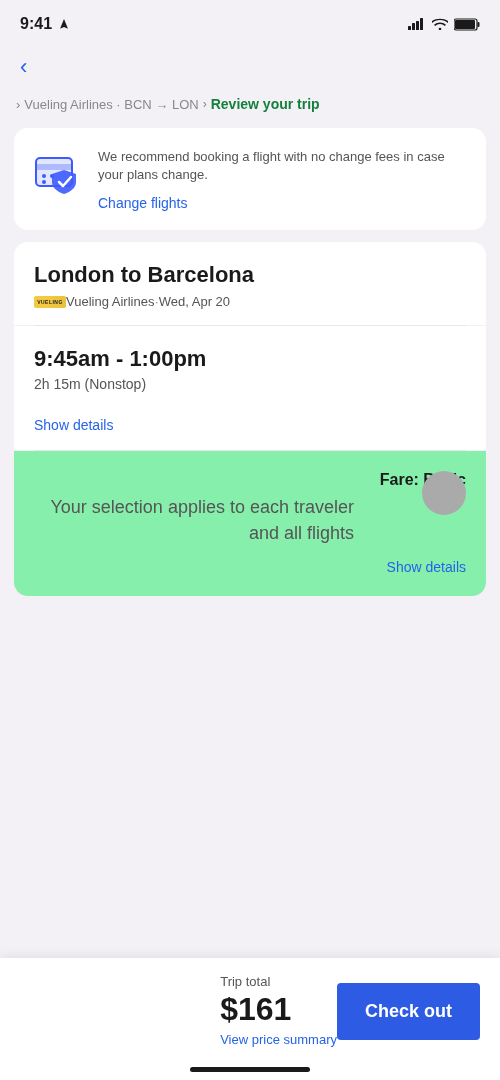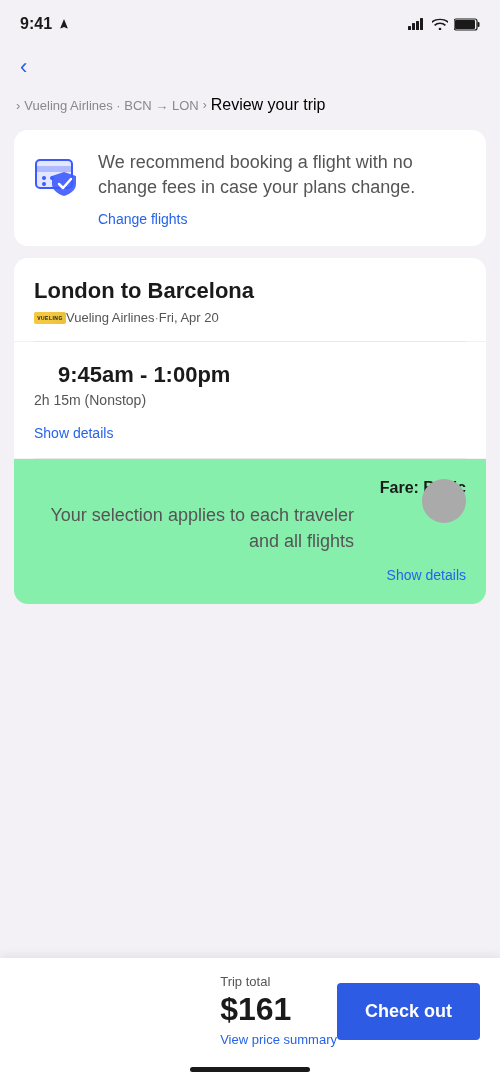--- a/index.html
+++ b/index.html
@@ -57,23 +57,23 @@
       flex-wrap: wrap;
       gap: 4px;
       font-size: 13px;
       color: #888;
     }
     .breadcrumb-chevron {
       color: #888;
       font-size: 12px;
     }
     .breadcrumb-active {
-      font-weight: 400;
-      color: #000000;
-      font-size: 16px;
+      font-weight: 700;
+      color: #15803d;
+      font-size: 14px;
     }
     .change-flight-link {
       color: #2563EB;
       font-size: 14px;
       cursor: pointer;
       text-decoration: none;
       display: block;
       margin-top: 2px;
     }
 
@@ -92,21 +92,21 @@
       align-items: flex-start;
       gap: 14px;
     }
     .flexible-text h3 {
       font-size: 15px;
       font-weight: 700;
       margin-bottom: 5px;
       color: #1a1a1a;
     }
     .flexible-text p {
-      font-size: 18px;
+      font-size: 13px;
       color: #555;
       line-height: 1.4;
       margin-bottom: 10px;
     }
     .flexible-text a {
       color: #2563EB;
       font-size: 14px;
       text-decoration: none;
       cursor: pointer;
     }
@@ -148,26 +148,25 @@
     }
 
     .flight-details {
       background: #fff;
       padding: 20px 20px 16px;
     }
     .flight-time {
       font-size: 22px;
       font-weight: 700;
       margin-bottom: 4px;
-      margin-left: 24px;
     }
     .flight-duration {
       font-size: 14px;
       color: #555;
-      margin-bottom: 16px;
+      margin-bottom: 24px;
     }
     .show-details-link {
       color: #2563EB;
       font-size: 14px;
       text-decoration: none;
       cursor: pointer;
     }
 
     .divider2 {
       height: 1px;
@@ -337,21 +336,21 @@
 
 <div class="flight-card">
   <div class="flight-header">
     <h2>London to Barcelona</h2>
     <div class="airline-row">
       <span class="airline-logo" style="background: linear-gradient(90deg, #f5c842 40%, #e8c23a 100%); width:32px; height:12px; border-radius:2px; display:inline-flex; align-items:center; justify-content:center; overflow:hidden;">
         <span style="font-size:5px; font-weight:900; color:#1a1a1a; letter-spacing:0.5px;">VUELING</span>
       </span>
       <span>Vueling Airlines</span>
       <span style="color:#888">·</span>
-      <span>Fri, Apr 20</span>
+      <span>Wed, Apr 20</span>
     </div>
   </div>
 
   <div class="divider"></div>
 
   <div class="flight-details">
     <div class="flight-time">9:45am - 1:00pm</div>
     <div class="flight-duration">2h 15m (Nonstop)</div>
     <a class="show-details-link">Show details</a>
   </div>

